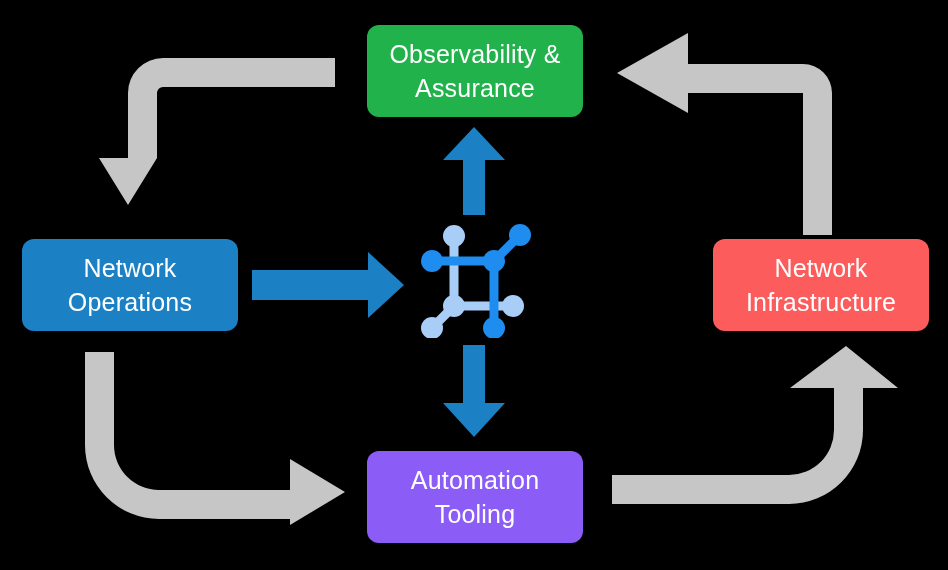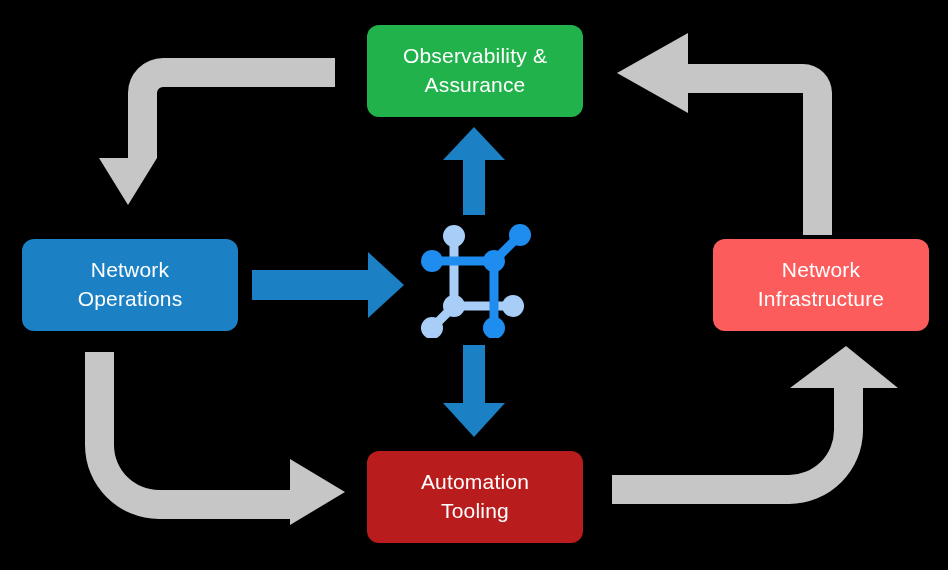--- a/index.html
+++ b/index.html
@@ -20,21 +20,21 @@
     background: #000000;
   }
   .node-box {
     position: absolute;
     border-radius: 12px;
     display: flex;
     align-items: center;
     justify-content: center;
     text-align: center;
     color: #ffffff;
-    font-size: 21px;
+    font-size: 25px;
     font-weight: 400;
     line-height: 1.38;
     letter-spacing: 0.2px;
     white-space: pre-line;
     box-sizing: border-box;
     padding: 4px 19px;
   }
   #box-observability {
     left: 367px; top: 25px; width: 216px; height: 92px;
   }
@@ -136,18 +136,18 @@
   <div class="node-box" id="box-network-operations" style="background:#1B81C4;">
     <span>Network
 Operations</span>
   </div>
 
   <div class="node-box" id="box-network-infrastructure" style="background:#FC5C5C;">
     <span>Network
 Infrastructure</span>
   </div>
 
-  <div class="node-box" id="box-automation-tooling" style="background:#b91c1c;">
+  <div class="node-box" id="box-automation-tooling" style="background:#8b5cf6;">
     <span>Automation
 Tooling</span>
   </div>
 
 </div>
 
 </body></html>

